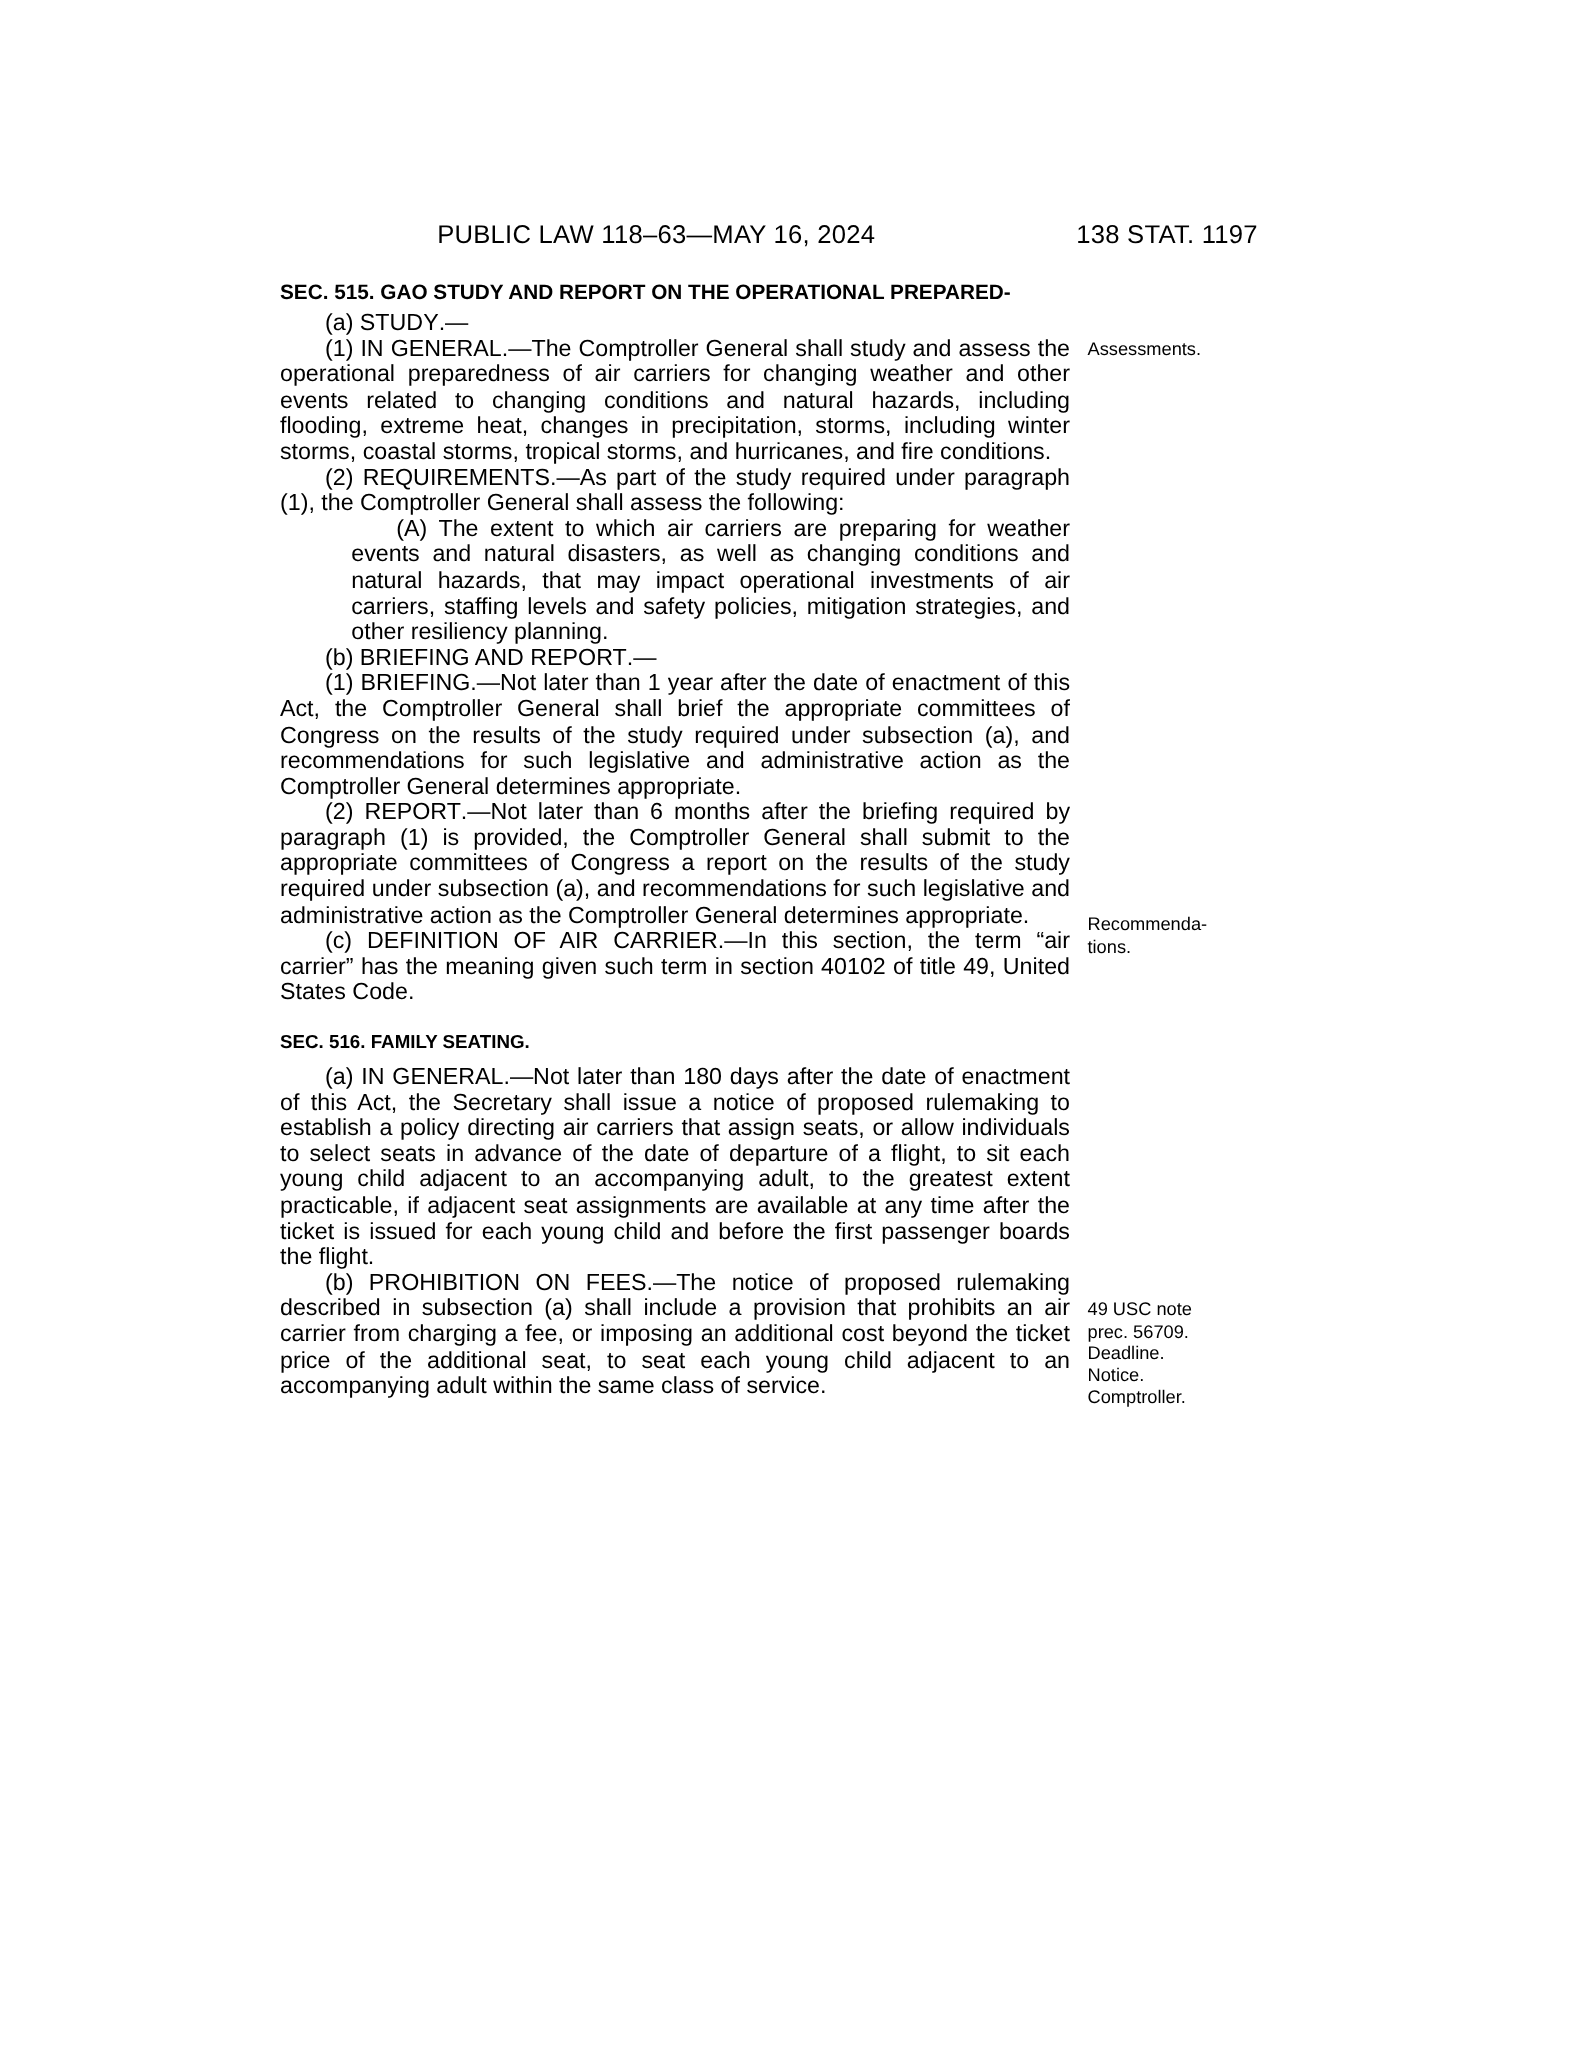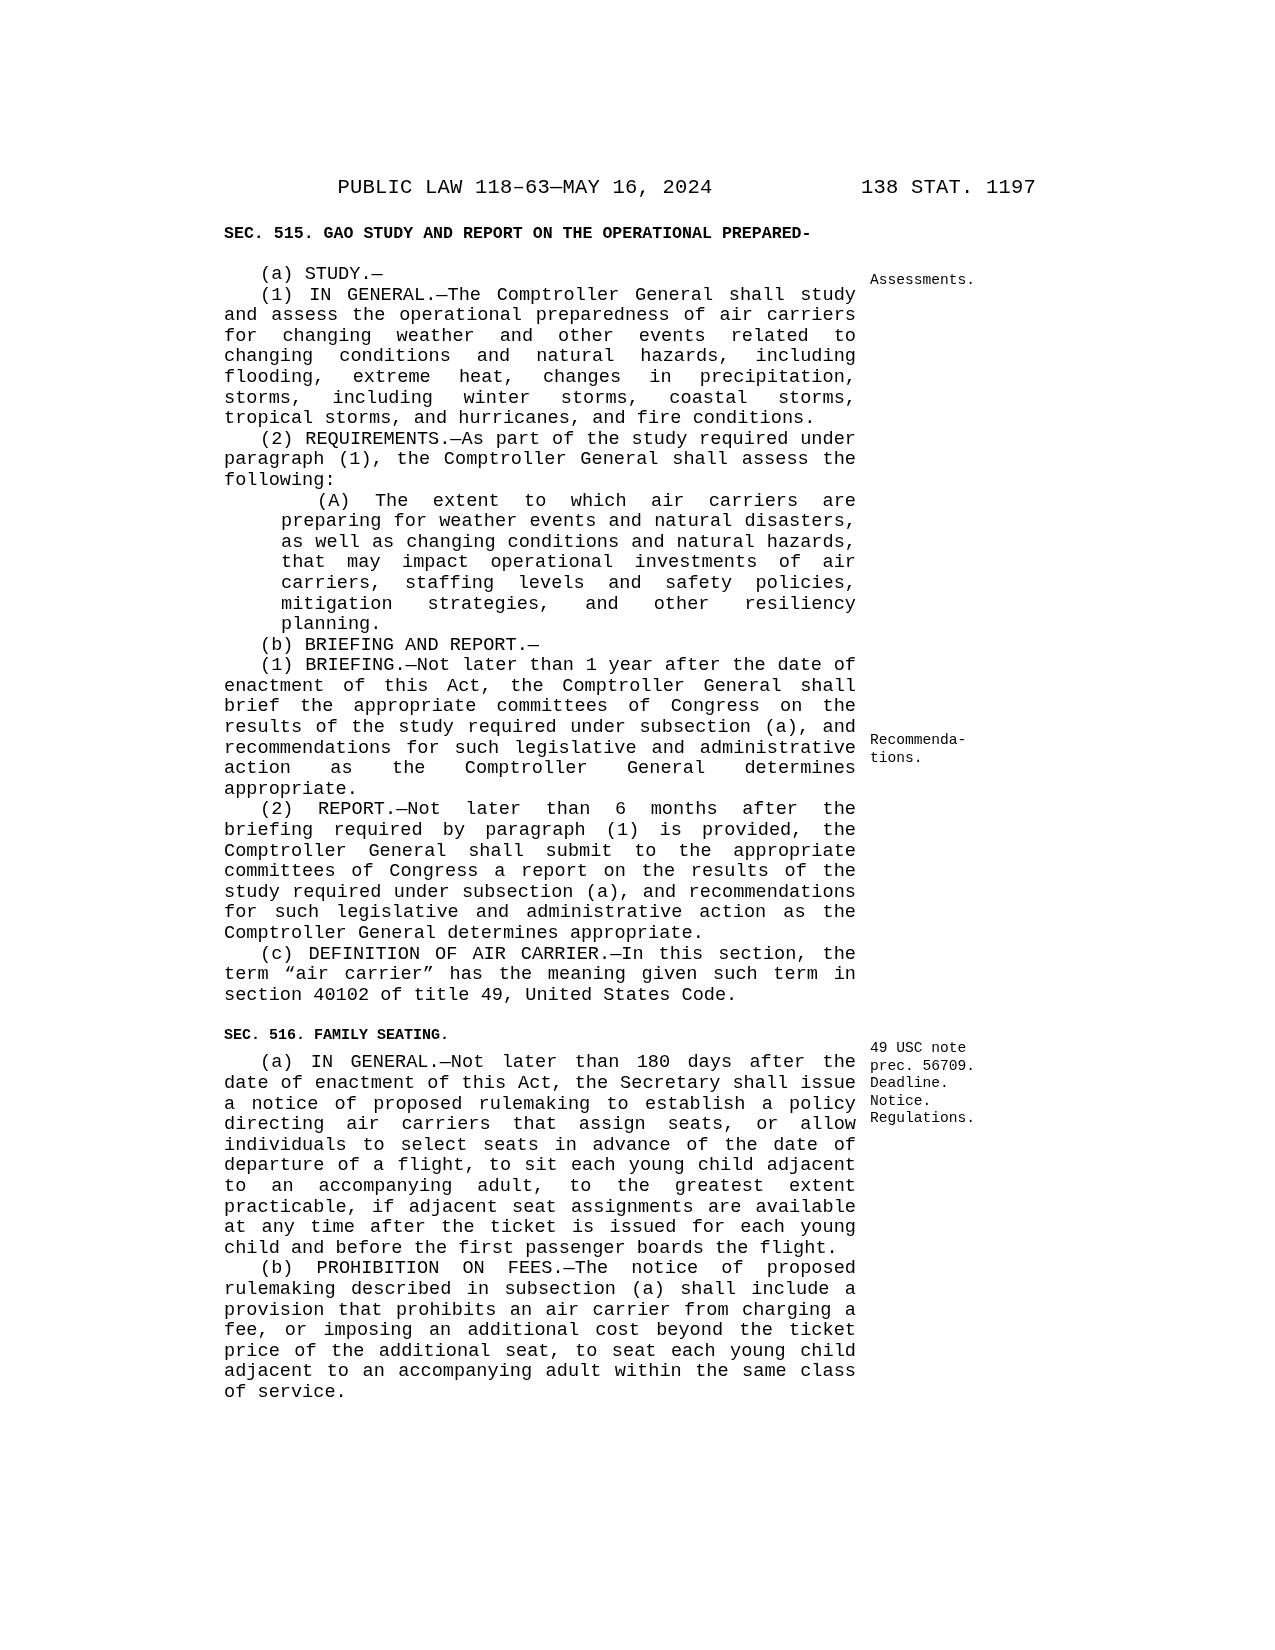--- a/index.html
+++ b/index.html
@@ -6,21 +6,21 @@
     margin: 0;
     padding: 0;
     background: #ffffff;
   }
   .page {
     position: relative;
     width: 1275px;
     height: 1650px;
     margin: 0 auto;
     background: #ffffff;
-    font-family: Liberation Mono, monospace;
+    font-family: Liberation Sans, sans-serif;
     color: #000000;
     overflow: hidden;
   }
 
   
   .running-head {
     position: absolute;
     top: 176px;
     left: 225px;
     width: 1010px;
@@ -63,21 +63,21 @@
     left: 0;
     width: 190px;
   }
 
   
   .sec-head {
     font-weight: bold;
     font-size: 16.6px;
     line-height: 20px;
     text-align: left;
-    margin: 0 0 21px 0;
+    margin: 0 0 4px 0;
   }
   .sec-head .cont {
     display: block;
     padding-left: 36px;
   }
   .sec-head-2 {
     font-weight: bold;
     font-size: 15px;
     line-height: 20px;
     text-align: left;
@@ -147,17 +147,17 @@
     </div>
     <div class="margin-note" style="top:460px;">
       <div>Recommenda-</div>
       <div>tions.</div>
     </div>
     <div class="margin-note" style="top:768px;">
       <div>49 USC note</div>
       <div>prec. 56709.</div>
       <div>Deadline.</div>
       <div>Notice.</div>
-      <div>Regulations.</div>
+      <div>Comptroller.</div>
     </div>
   </div>
 
 </div>
 
 </body></html>

